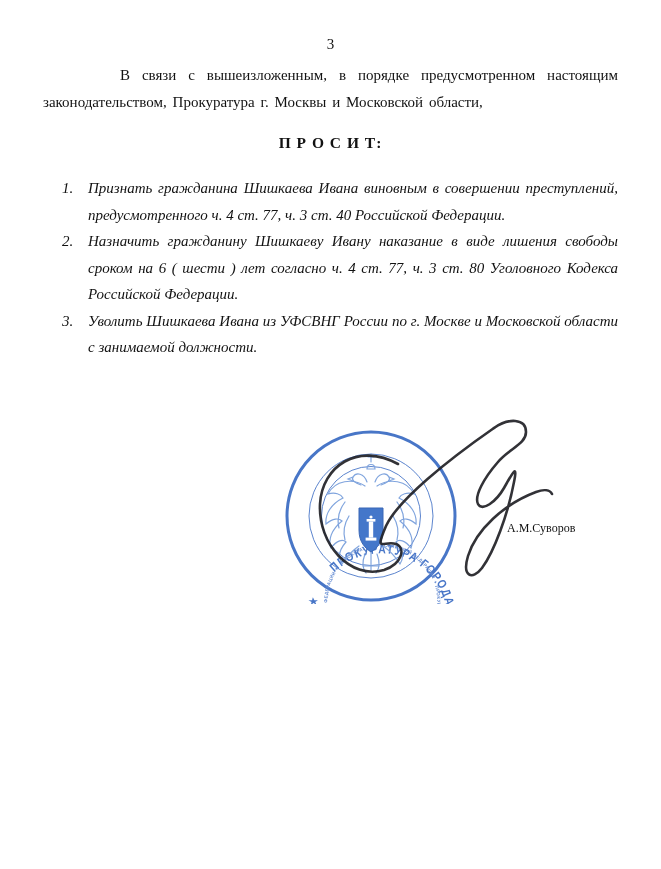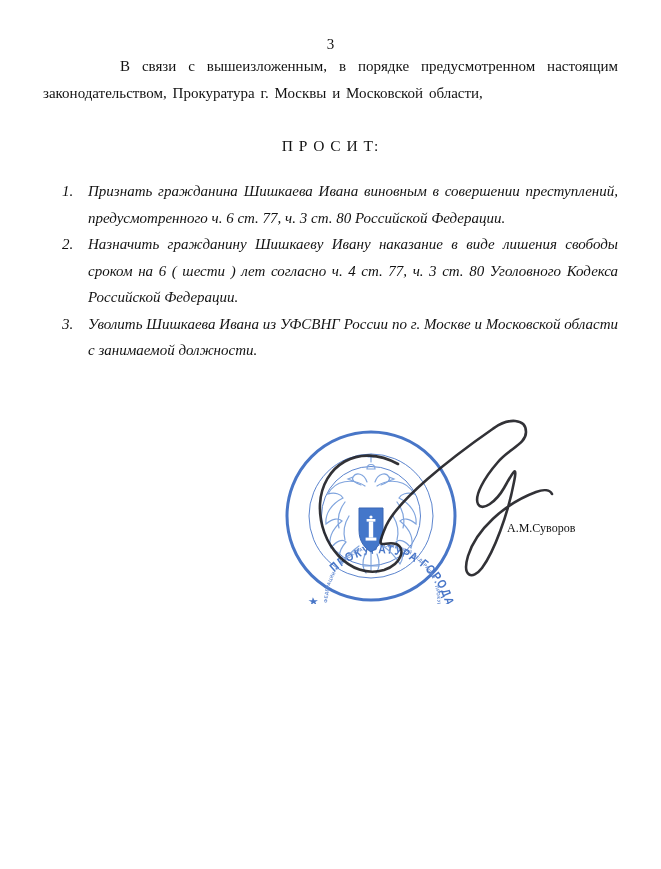--- a/index.html
+++ b/index.html
@@ -5,25 +5,25 @@
   html,body { margin:0; padding:0; background:#ffffff; }
   body {
     width:661px; height:869px;
     font-family:"Liberation Serif","DejaVu Serif",serif;
     color:#121212;
   }
   .page { position:relative; width:661px; height:869px; overflow:hidden; background:#fff; }
   .content { padding:36px 43px 0 43px; }
   .page-num { text-align:center; font-size:15px; }
   .para {
-    font-size:15px; line-height:27px;
+    margin-top:9px; font-size:15px; line-height:27px;
     text-align:justify; text-indent:77px; word-spacing:2px;
   }
   .heading {
-    margin-top:30px; text-align:center; font-weight:normal;
+    margin-top:18px; text-align:center; font-weight:bold;
     font-size:15.5px; letter-spacing:1px;
   }
   .list { margin-top:23px; }
   .item { display:flex; font-style:italic; font-size:15px; line-height:26.5px; }
   .item .num { flex:none; width:26px; padding-left:19px; }
   .item .txt { flex:1; text-align:justify; }
   .sig-lines { position:absolute; left:43px; top:495px; font-size:15px; line-height:28.5px; }
   .sig-name  { position:absolute; left:507px; top:521px; font-size:12px; }
   .stamp     { position:absolute; left:283px; top:428px; width:176px; height:176px; z-index:1; }
   .signature { position:absolute; left:298px; top:404px; width:258px; height:192px; z-index:2; }
@@ -37,21 +37,21 @@
 
 <div class="page">
   <div class="content">
     <div class="page-num">3</div>
     <div class="para">В связи с вышеизложенным, в порядке предусмотренном настоящим законодательством, Прокуратура г. Москвы и Московской области,</div>
     <div class="heading">П Р О С И Т:</div>
 
     <div class="list">
       <div class="item">
         <div class="num">1.</div>
-        <div class="txt">Признать гражданина Шишкаева Ивана виновным в совершении преступлений, предусмотренного ч. 6 ст. 77, ч. 3 ст. 80 Российской Федерации.</div>
+        <div class="txt">Признать гражданина Шишкаева Ивана виновным в совершении преступлений, предусмотренного ч. 4 ст. 77, ч. 3 ст. 40 Российской Федерации.</div>
       </div>
       <div class="item">
         <div class="num">2.</div>
         <div class="txt">Назначить гражданину Шишкаеву Ивану наказание в виде лишения свободы сроком на 6 ( шести ) лет согласно ч. 4 ст. 77, ч. 3 ст. 80 Уголовного Кодекса Российской Федерации.</div>
       </div>
       <div class="item">
         <div class="num">3.</div>
         <div class="txt">Уволить Шишкаева Ивана из УФСВНГ России по г. Москве и Московской области с занимаемой должности.</div>
       </div>
     </div>

